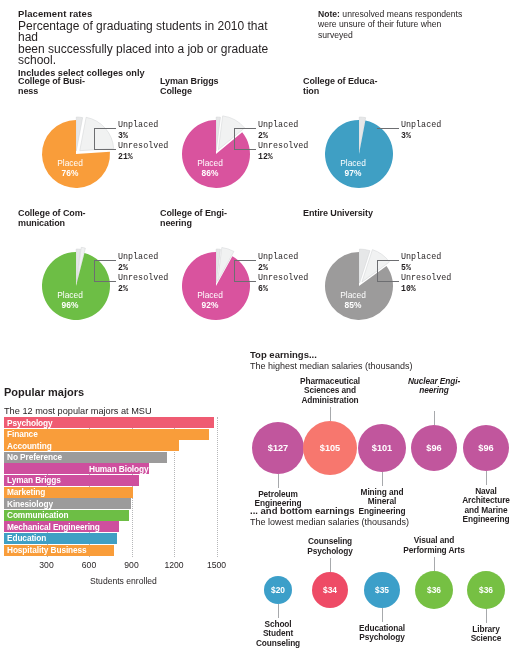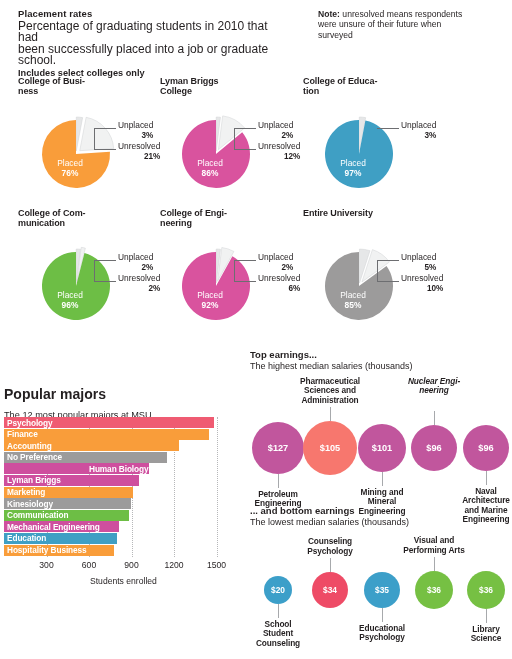--- a/index.html
+++ b/index.html
@@ -21,28 +21,28 @@
   .note { font-size: 8.6px; line-height: 10.4px; }
   .note b { font-weight: bold; }
 
   .chart-title {
     font-size: 9px; font-weight: bold; line-height: 10.4px; letter-spacing: -0.1px;
   }
   .pie-svg { display: block; }
 
   .leader-label { position: absolute; font-size: 8.4px; line-height: 9.6px; white-space: nowrap; }
   .leader-label .pct { font-weight: bold; font-size: 8.2px; display:block; }
-  .leader-label.ctr { text-align: right; }
+  .leader-label.ctr { text-align: left; font-family: Liberation Mono, monospace; }
 
   .leader-line { position: absolute; border-top: 1px solid #6d6e71; height: 0; }
   .leader-vert { position: absolute; border-left: 1px solid #6d6e71; width: 0; }
 
   
   #majors { position: absolute; left: 4px; top: 386px; width: 236px; height: 220px; }
-  .pm-title { font-size: 14px; font-weight: bold; }
+  .pm-title { font-size: 11px; font-weight: bold; }
   .pm-sub { font-size: 9.2px; margin-top: 8px; }
   .pm-plot { position: absolute; left: 0; top: 31px; width: 236px; height: 140px; }
   .grid-line { position: absolute; top: 0; bottom: 0; width: 0; border-left: 1px dotted #b6b7b9; }
   .bar-row { position: relative; height: 11px; margin-bottom: 0.6px; }
   .bar {
     position: absolute; left: 0; top: 0; height: 11px;
     display: flex; align-items: center;
   }
   .bar-label {
     font-size: 8.3px; font-weight: bold; color: #ffffff;

